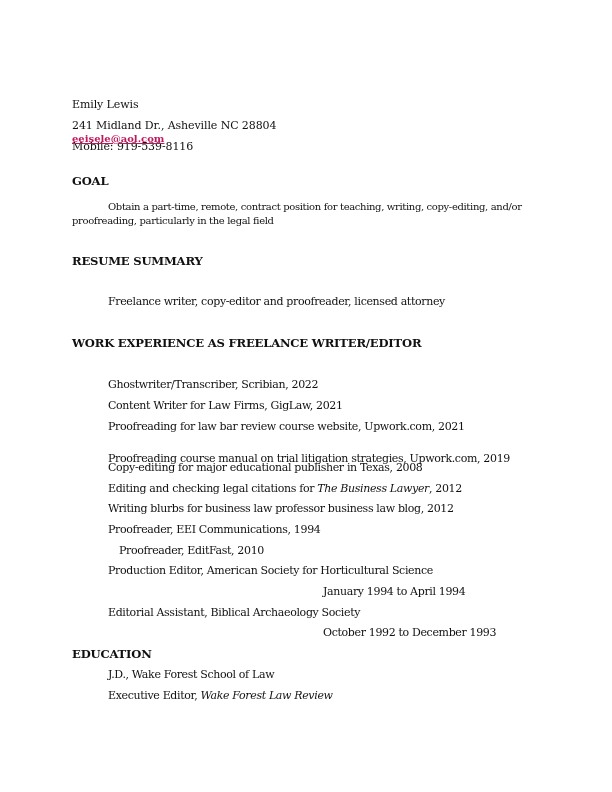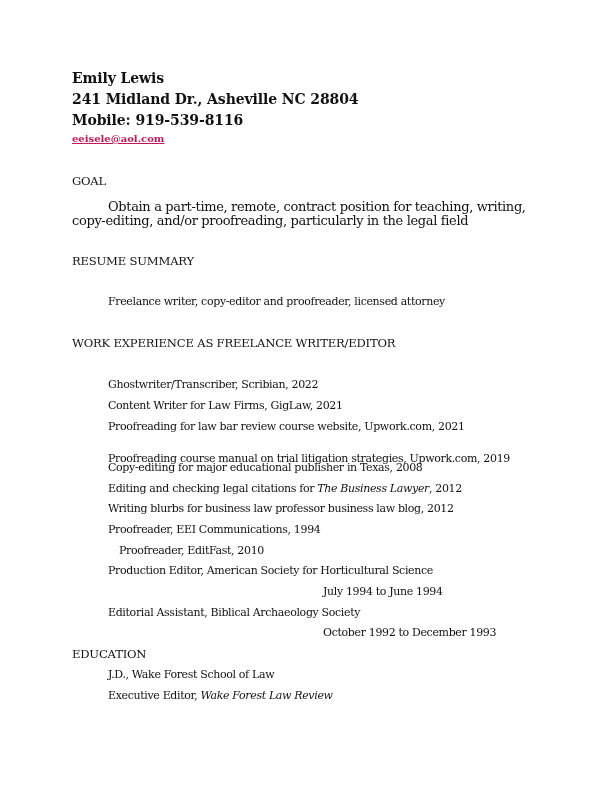--- a/index.html
+++ b/index.html
@@ -1,23 +1,23 @@
 <!DOCTYPE html>
 <html><head>
   <meta charset="utf-8">
   <style>
     html, body { margin: 0; padding: 0; background: #ffffff; }
     body { width: 612px; height: 792px; position: relative; overflow: hidden;
            font-family: "DejaVu Serif", "Liberation Serif", serif; color: #111; }
     .abs { position: absolute; white-space: nowrap; }
-    .hdr { font-weight: bold; font-size: 14px; letter-spacing: -0.1px; }
-    .sec { font-weight: normal; font-size: 11.6px; letter-spacing: -0.2px; }
+    .hdr { font-weight: normal; font-size: 11px; letter-spacing: -0.1px; margin-top: 28px; }
+    .sec { font-weight: bold; font-size: 11.6px; letter-spacing: -0.2px; }
     .body { font-size: 11px; letter-spacing: -0.35px; }
     .email { color: #be185d; text-decoration: underline; font-weight: bold; font-size: 10px; }
-    .goal { position: absolute; left: 72px; top: 200px; width: 468px; font-size: 13px;
+    .goal { position: absolute; left: 72px; top: 200px; width: 468px; font-size: 10px;
             letter-spacing: -0.35px; line-height: 14px; text-indent: 36px; white-space: normal; }
     em { font-style: italic; text-align: center; }
   </style>
 </head>
 <body>
 
 <div>
   <div class="abs hdr" style="left:72px;top:70px">Emily Lewis</div>
   <div class="abs hdr" style="left:72px;top:91px">241 Midland Dr., Asheville NC 28804</div>
   <div class="abs hdr" style="left:72px;top:112px">Mobile: 919-539-8116</div>
@@ -34,20 +34,20 @@
   <div class="abs body" style="left:108px;top:378px">Ghostwriter/Transcriber, Scribian, 2022</div>
   <div class="abs body" style="left:108px;top:399px">Content Writer for Law Firms, GigLaw, 2021</div>
   <div class="abs body" style="left:108px;top:420px">Proofreading for law bar review course website, Upwork.com, 2021</div>
   <div class="abs body" style="left:108px;top:452px">Proofreading course manual on trial litigation strategies, Upwork.com, 2019</div>
   <div class="abs body" style="left:108px;top:461px">Copy-editing for major educational publisher in Texas, 2008</div>
   <div class="abs body" style="left:108px;top:482px"><span>Editing and checking legal citations for </span><em>The Business Lawyer</em><span>, 2012</span></div>
   <div class="abs body" style="left:108px;top:502px">Writing blurbs for business law professor business law blog, 2012</div>
   <div class="abs body" style="left:108px;top:523px">Proofreader, EEI Communications, 1994</div>
   <div class="abs body" style="left:119px;top:544px">Proofreader, EditFast, 2010</div>
   <div class="abs body" style="left:108px;top:564px">Production Editor, American Society for Horticultural Science</div>
-  <div class="abs body" style="left:323px;top:585px">July 1994 to June 1994</div>
+  <div class="abs body" style="left:323px;top:585px">January 1994 to April 1994</div>
   <div class="abs body" style="left:108px;top:606px">Editorial Assistant, Biblical Archaeology Society</div>
   <div class="abs body" style="left:323px;top:626px">October 1992 to December 1993</div>
 
   <div class="abs sec" style="left:72px;top:647px">EDUCATION</div>
   <div class="abs body" style="left:108px;top:668px">J.D., Wake Forest School of Law</div>
   <div class="abs body" style="left:108px;top:689px"><span>Executive Editor, </span><em>Wake Forest Law Review</em></div>
 </div>
 
 </body></html>

